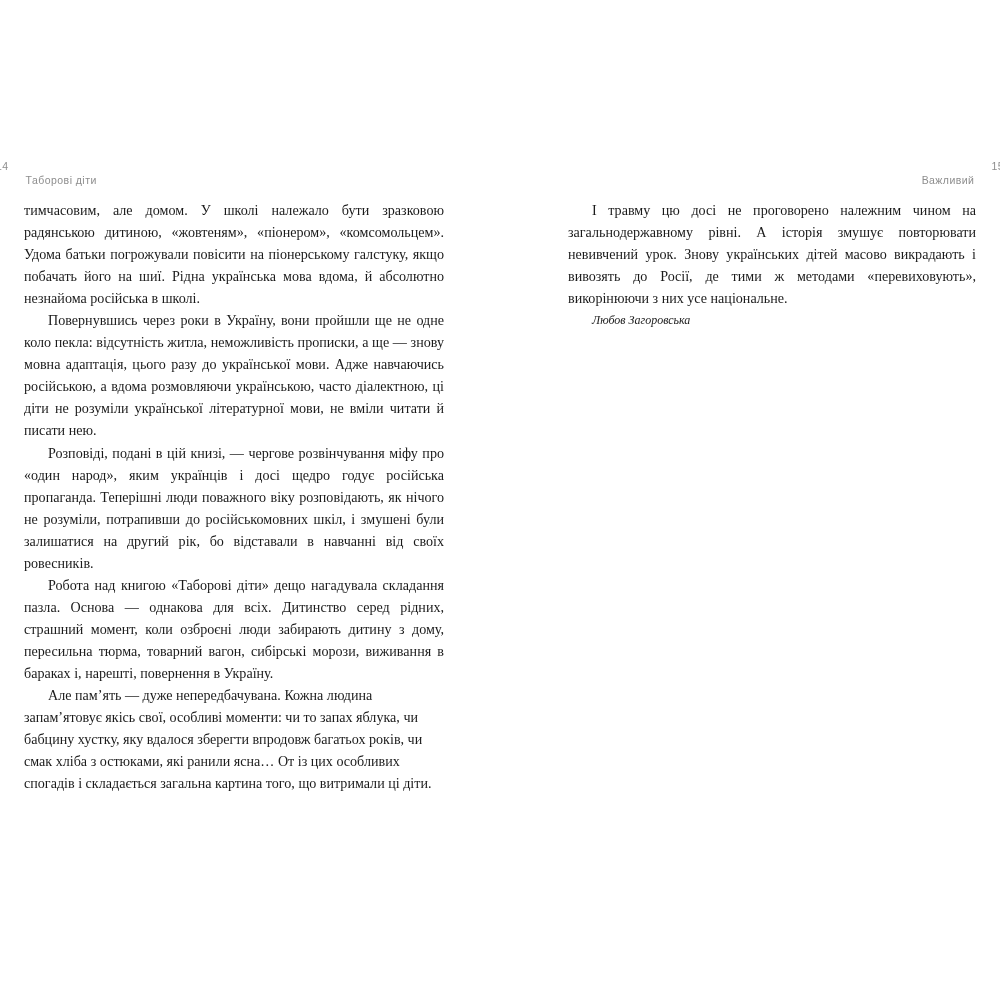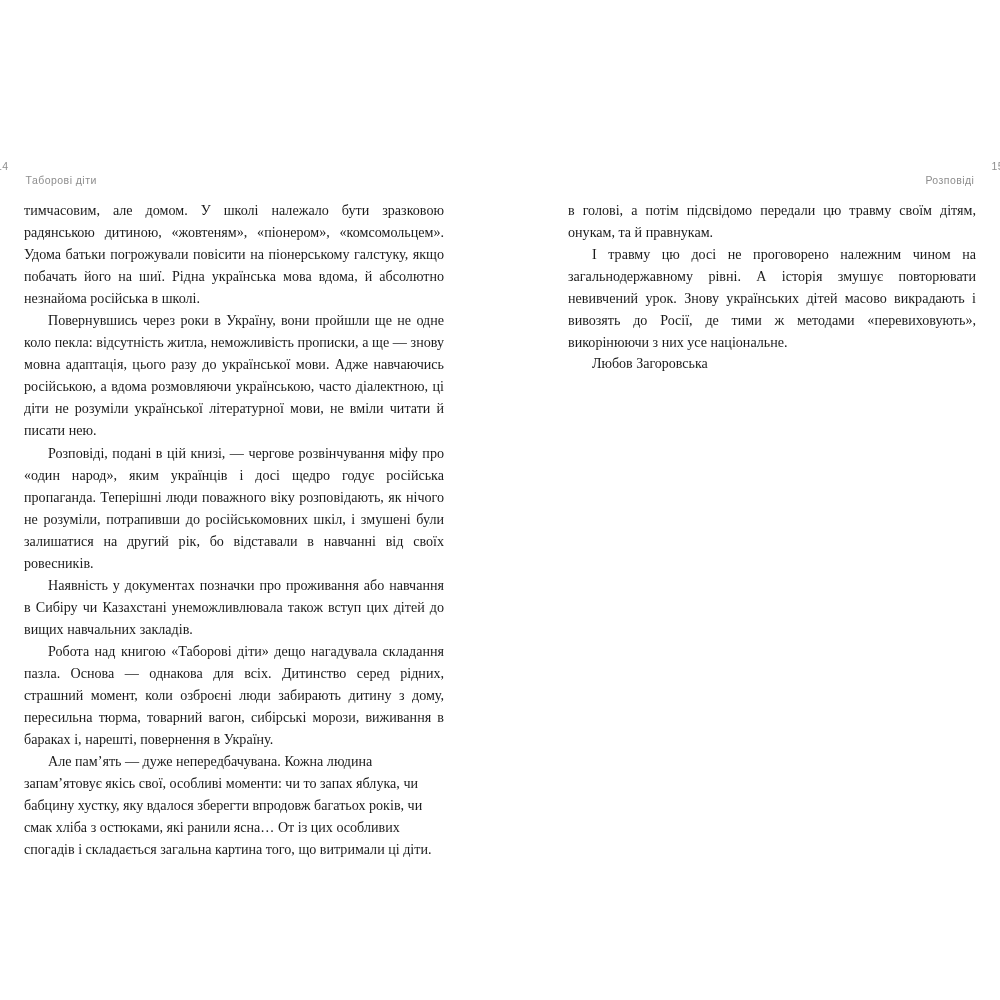--- a/index.html
+++ b/index.html
@@ -87,47 +87,46 @@
     text-align: left;
   }
 
   
   .column p { text-align-last: left; }
 
   .signature {
     margin-top: 22px;
     text-align: right;
     text-indent: 0;
-    font-size: 14px;
+    font-style: italic;
+    font-size: 12px;
     line-height: 22.05px;
   }
 </style>
 </head>
 <body>
 
 <div class="page-spread">
 
   <div class="running-head left">
     <span class="folio">14</span>
     <span class="rh-title">Таборові діти</span>
   </div>
 
   <div class="running-head right">
-    <span class="rh-title">Розповіді</span>
+    <span class="rh-title">Важливий</span>
     <span class="folio">15</span>
   </div>
 
   <div class="column left">
     <p class="no-indent">тимчасовим, але домом. У школі належало бути зразковою радянською дитиною, «жовтеням», «піонером», «комсомольцем». Удома батьки погрожували повісити на піонерському галстуку, якщо побачать його на шиї. Рідна українська мова вдома, й абсолютно незнайома російська в школі.</p>
     <p>Повернувшись через роки в Україну, вони пройшли ще не одне коло пекла: відсутність житла, неможливість прописки, а ще — знову мовна адаптація, цього разу до української мови. Адже навчаючись російською, а вдома розмовляючи українською, часто діалектною, ці діти не розуміли української літературної мови, не вміли читати й писати нею.</p>
     <p>Розповіді, подані в цій книзі, — чергове розвінчування міфу про «один народ», яким українців і досі щедро годує російська пропаганда. Теперішні люди поважного віку розповідають, як нічого не розуміли, потрапивши до російськомовних шкіл, і змушені були залишатися на другий рік, бо відставали в навчанні від своїх ровесників.</p>
-    <p>Наявність у документах позначки про проживання або навчання в Сибіру чи Казахстані унеможливлювала також вступ цих дітей до вищих навчальних закладів.</p>
     <p>Робота над книгою «Таборові діти» дещо нагадувала складання пазла. Основа — однакова для всіх. Дитинство серед рідних, страшний момент, коли озброєні люди забирають дитину з дому, пересильна тюрма, товарний вагон, сибірські морози, виживання в бараках і, нарешті, повернення в Україну.</p>
     <p>Але пам’ять — дуже непередбачувана. Кожна людина запам’ятовує якісь свої, особливі моменти: чи то запах яблука, чи бабцину хустку, яку вдалося зберегти впродовж багатьох років, чи смак хліба з остюками, які ранили ясна… От із цих особливих спогадів і складається загальна картина того, що витримали ці діти.</p>
   </div>
 
   <div class="column right">
-    <p class="no-indent">в голові, а потім підсвідомо передали цю травму своїм дітям, онукам, та й правнукам.</p>
     <p>І травму цю досі не проговорено належним чином на загальнодержавному рівні. А історія змушує повторювати невивчений урок. Знову українських дітей масово викрадають і вивозять до Росії, де тими ж методами «перевиховують», викорінюючи з них усе національне.</p>
     <p class="signature">Любов Загоровська</p>
   </div>
 
 </div>
 
 </body></html>

